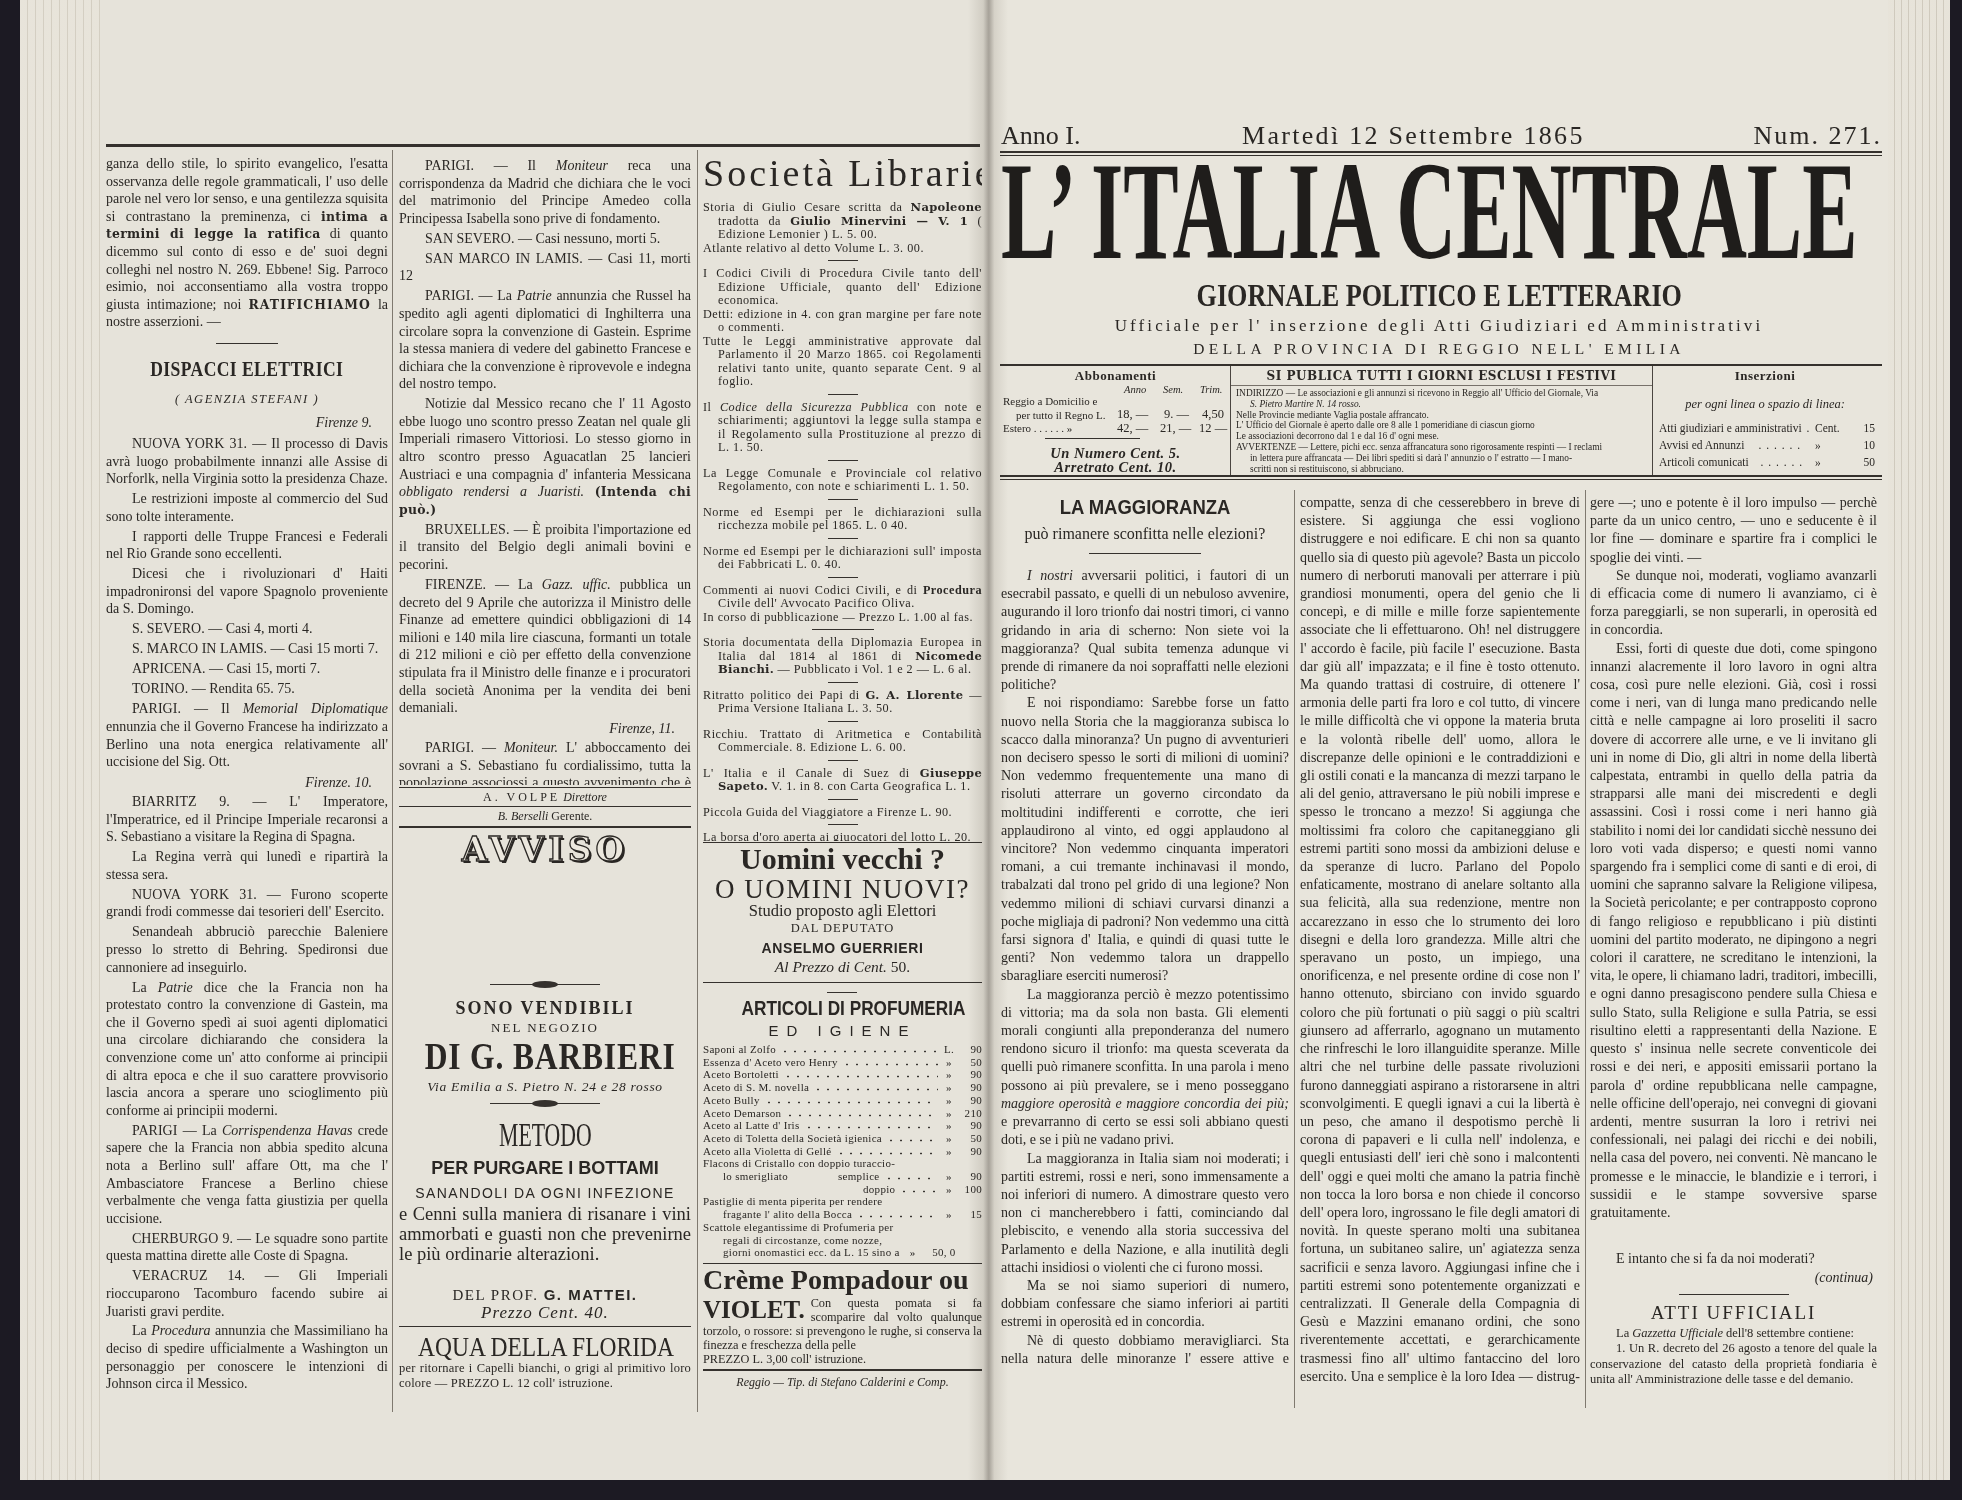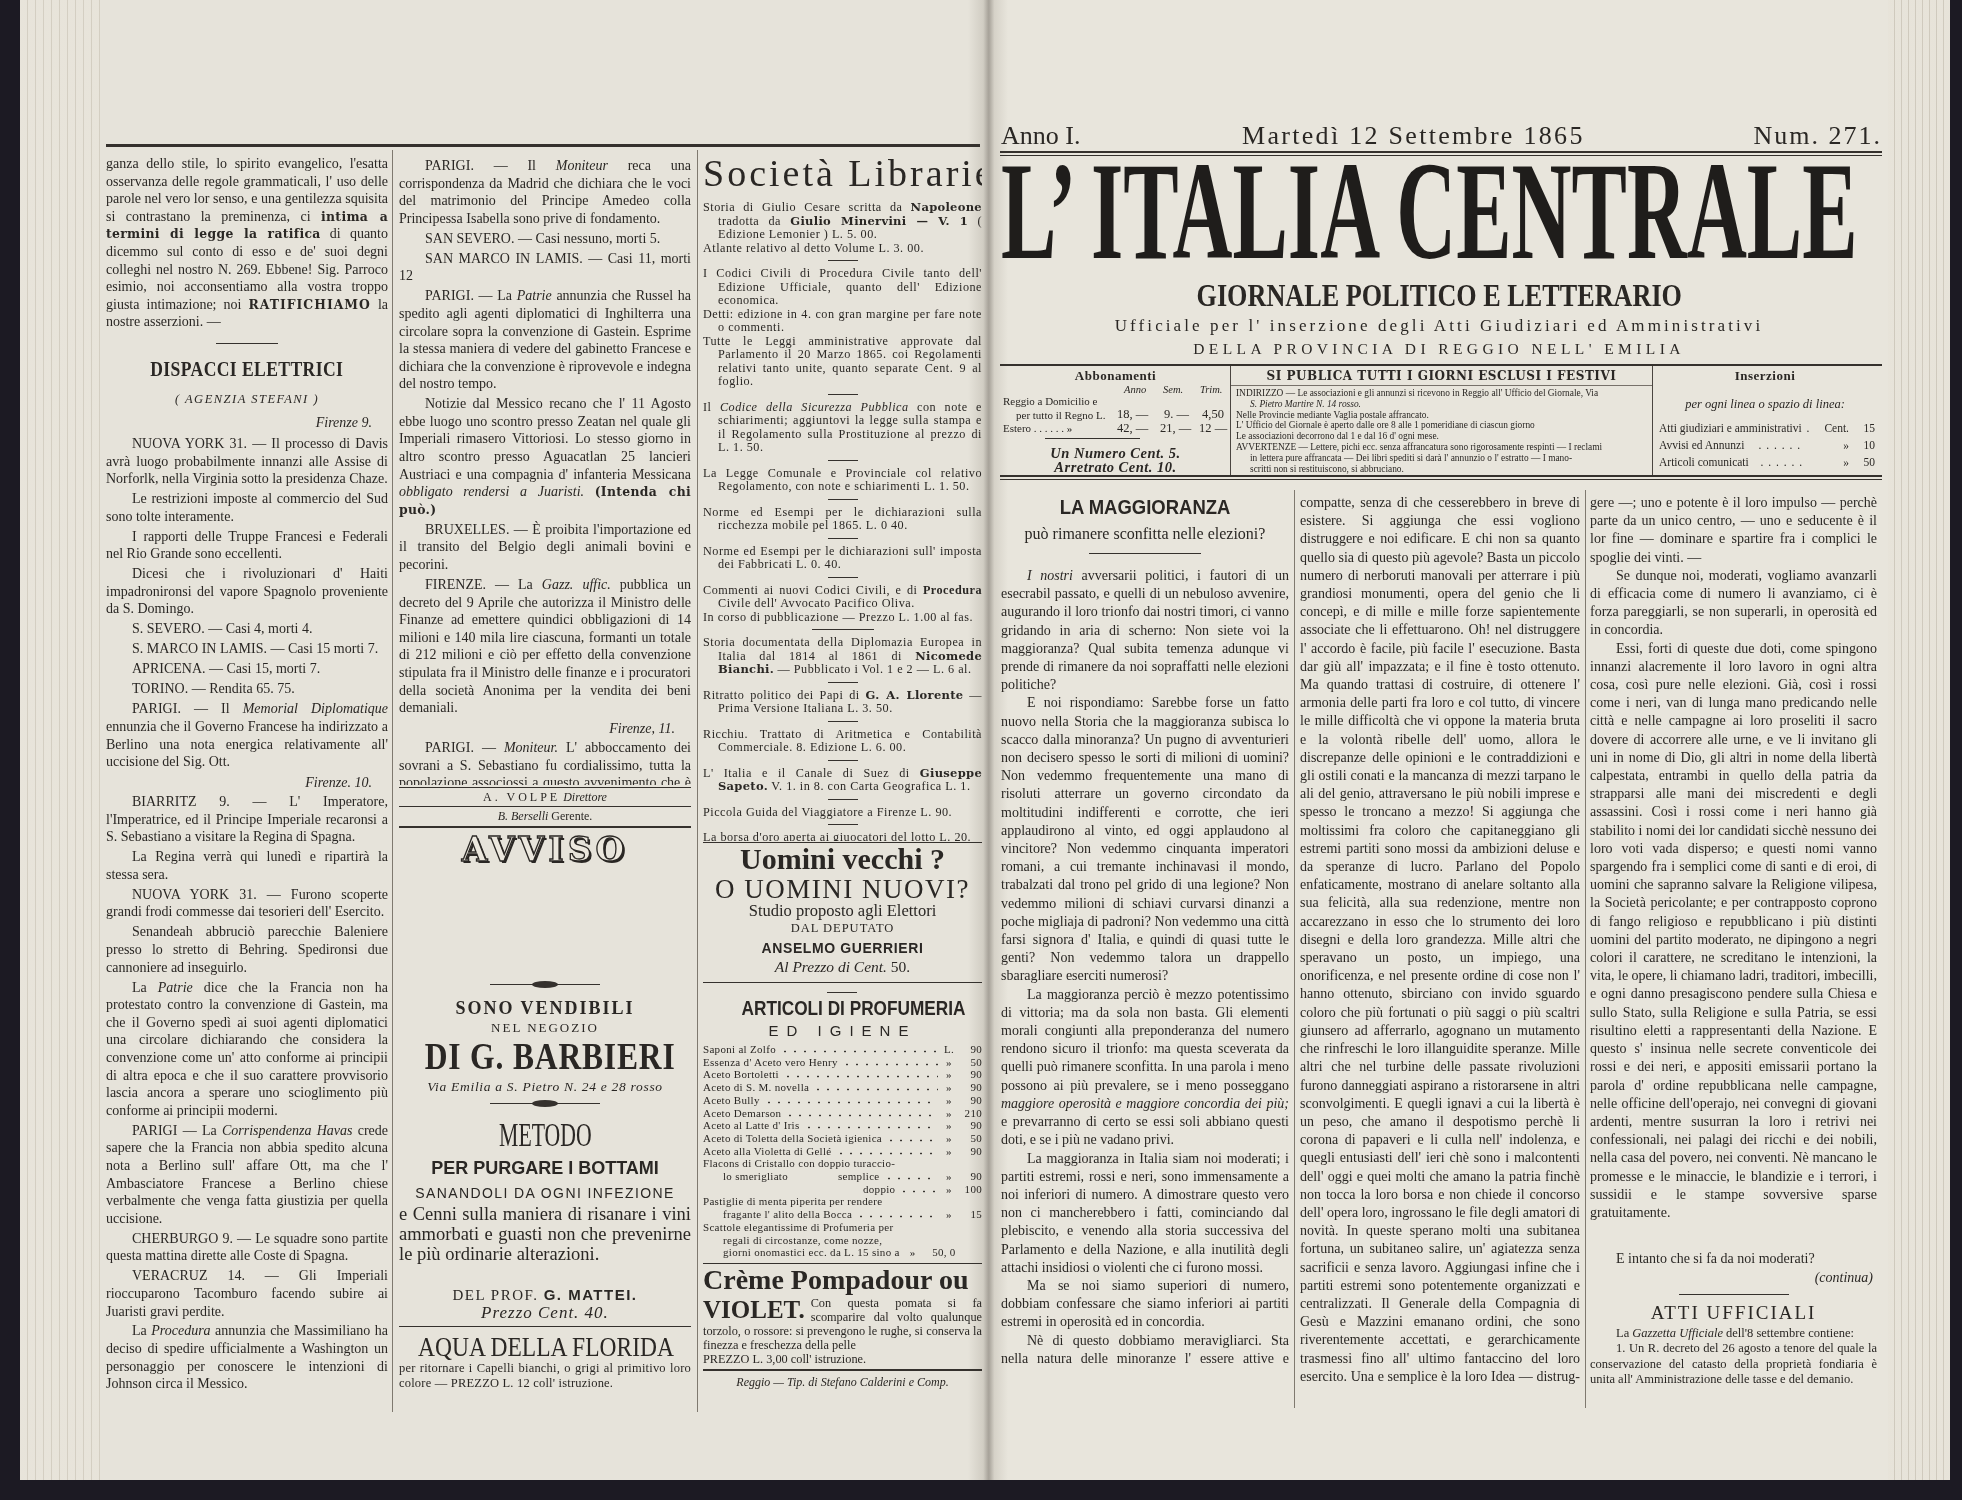--- a/index.html
+++ b/index.html
@@ -37,21 +37,21 @@
 .pu{width:14px;text-align:center}
 .pp{width:26px;text-align:right}
 .avviso{font-family:"DejaVu Serif",serif;font-weight:bold;font-size:33px;letter-spacing:4px;color:#ece8de;-webkit-text-stroke:1.3px #2a2724;text-shadow:2px 2px 0 #2a2724}
 .orn{height:9px;background:linear-gradient(#35312d,#35312d) center/100% 1px no-repeat}
 .orn-c{position:absolute;left:42px;top:1px;width:26px;height:7px;background:#35312d;border-radius:50%}
 .pub-line{white-space:nowrap;font-size:9.4px;line-height:10.8px}
 .pub-ind{padding-left:14px}
 .ins-row{display:flex;font-size:11.5px;line-height:16px;white-space:nowrap}
 .ins-row .lbl{}
 .ins-row .ld{flex:1;text-align:center;letter-spacing:1px}
-.ins-row .un{width:34px;text-align:right}
+.ins-row .un{width:34px;}
 .ins-row .pr{width:26px;text-align:right}
 </style>
 </head>
 <body>
 
 <div class="a sheet-l"></div>
 <div class="a sheet-r"></div>
 <div class="a edge-l"></div>
 <div class="a edge-r"></div>
 <div class="a gutter"></div>

